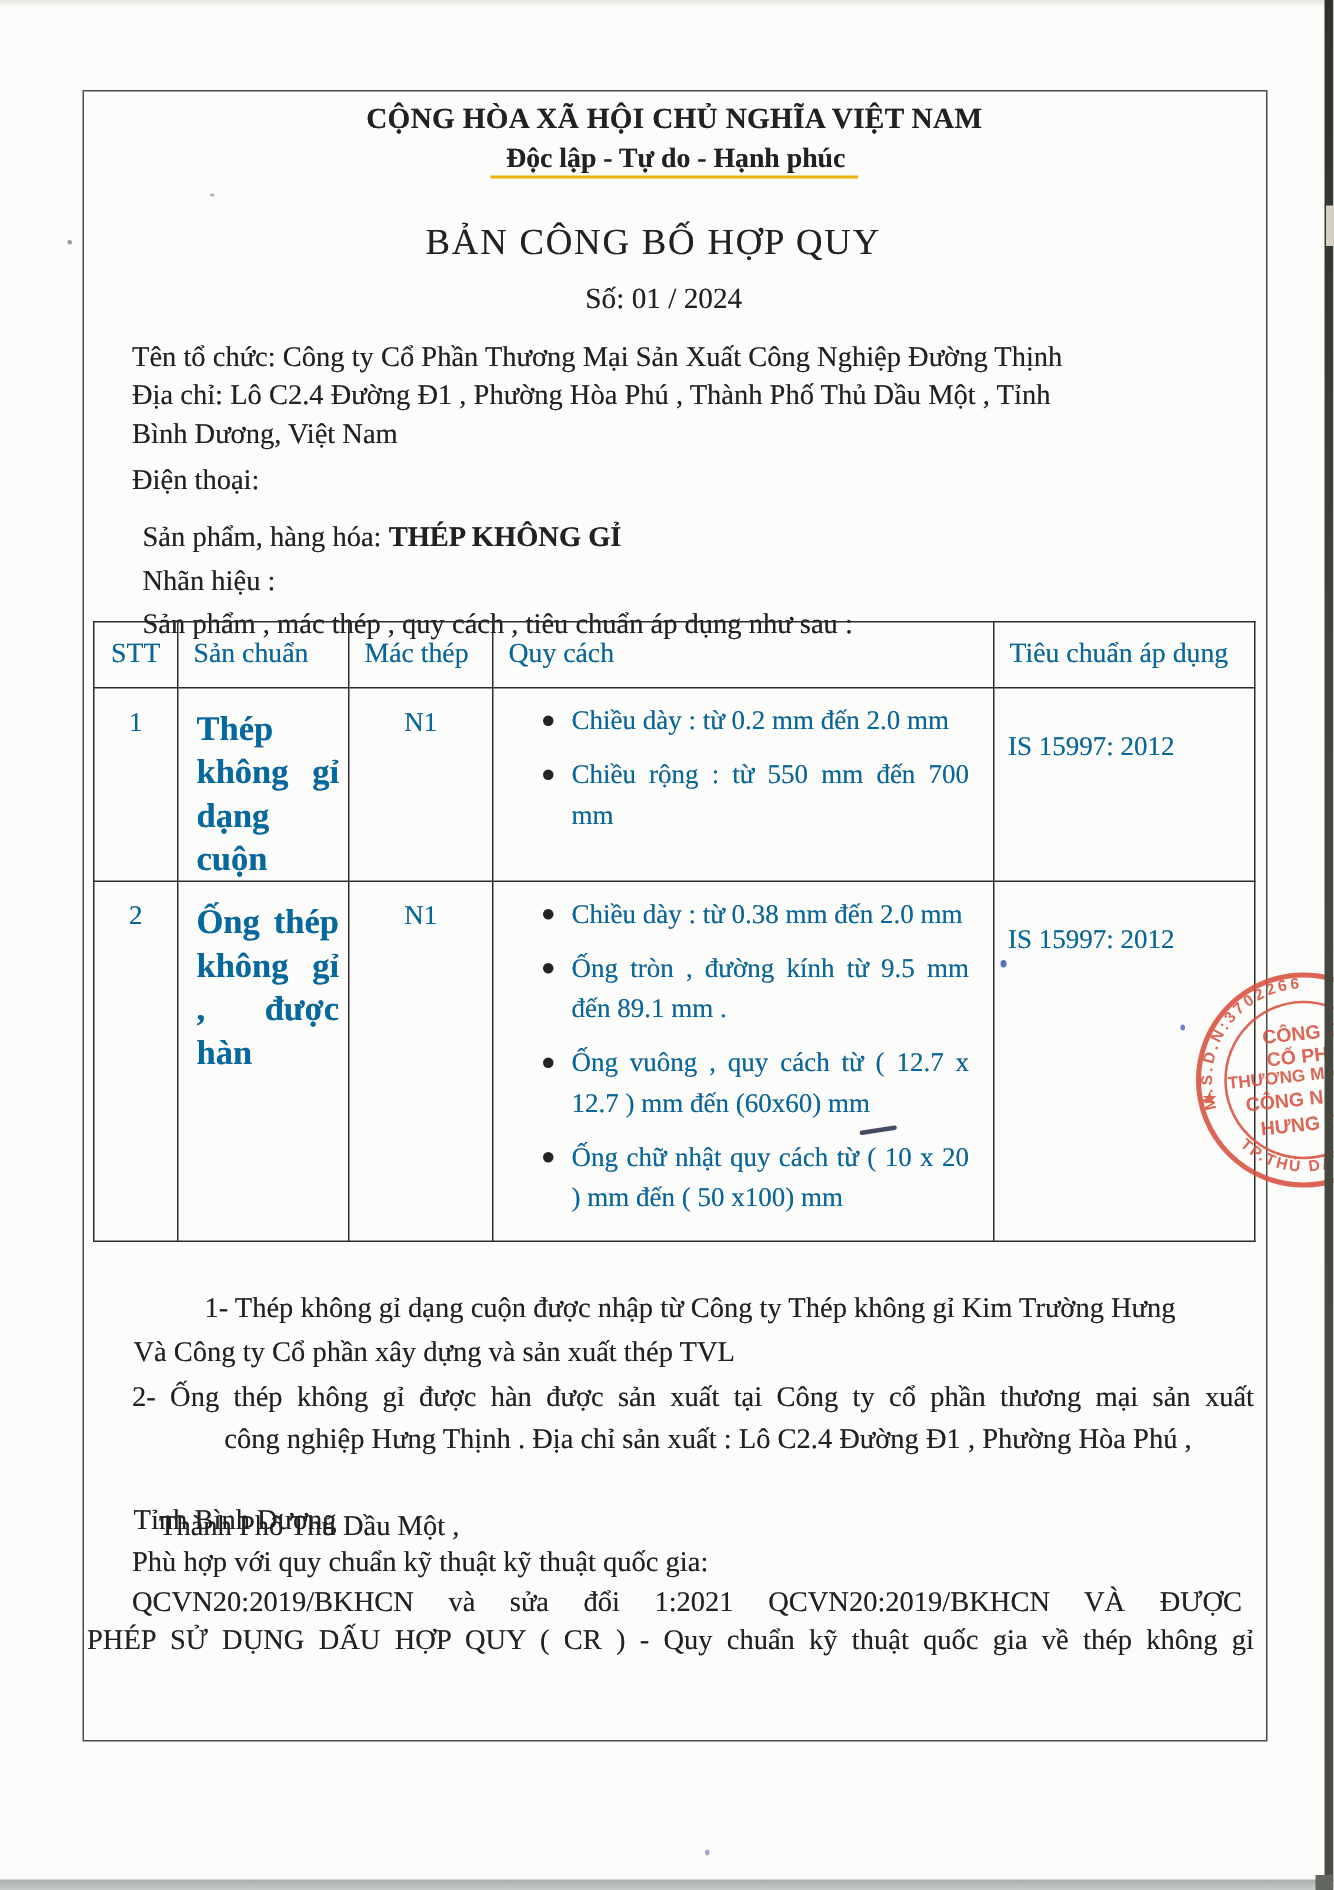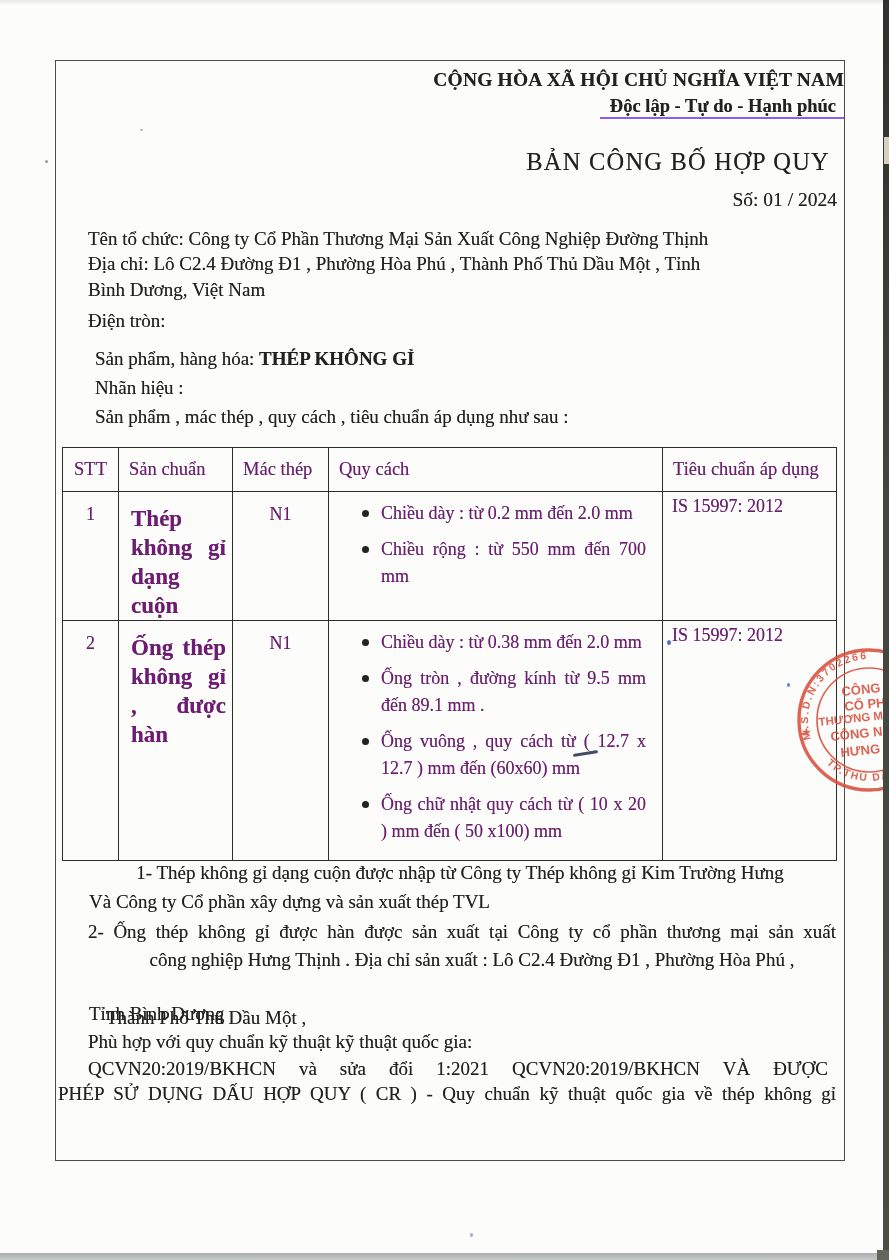--- a/index.html
+++ b/index.html
@@ -21,51 +21,51 @@
   .scan-bottom-edge { position:absolute; left:0; bottom:0; width:889px; height:7px;
     background:linear-gradient(#a9afae,#c6cbca); z-index:30; }
   .scan-bottom-corner { position:absolute; right:0; bottom:0; width:12px; height:10px;
     background:#62665c; z-index:32; }
 
   .frame { position:absolute; left:55px; top:60px; width:788px; height:1099px;
     border:1.6px solid #4b4b48; }
 
   .ln { position:absolute; font-size:19px; white-space:pre; line-height:24px;
     text-shadow:0 0 .4px rgba(20,20,20,.5); }
-  .center-line { position:absolute; left:55px; width:789px; text-align:right; white-space:pre;
+  .center-line { position:absolute; left:55px; width:789px; text-align:center; white-space:pre;
     text-shadow:0 0 .4px rgba(20,20,20,.5); }
 
   .motto1 { top:69px;  font-weight:bold; font-size:19.5px; letter-spacing:.2px; }
   .motto2 { top:96px;  font-weight:bold; font-size:18.5px; }
-  .motto2 .rule { border-bottom:2px solid #8b5cf6; padding:0 8px 1px 10px; }
+  .motto2 .rule { border-bottom:2px solid #eab308; padding:0 8px 1px 10px; }
   .doc-title { top:148px; left:41px; font-weight:normal; font-size:24.5px; letter-spacing:1.2px; }
   .doc-number { top:189px; left:48px; font-size:19.5px; }
 
   .org-line   { left:88px; top:227px; }
   .addr1      { left:88px; top:252px; }
   .addr2      { left:88px; top:278px; }
   .phone-line { left:88px; top:309px; }
   .prod-line  { left:95px; top:347px; }
   .brand-line { left:95px; top:376px; }
   .intro-line { left:95px; top:405px; }
   .b { font-weight:bold; }
 
-  table.spec-table { position:absolute; left:62px; top:447px; width:774px;
+  table.spec-table { position:absolute; left:62px; top:414px; width:774px;
     border-collapse:collapse; table-layout:fixed;
-    font-size:18px; color:#701a75;border-radius:14px; }
+    font-size:18px; color:#0369a1;border-radius:14px; }
   .spec-table th, .spec-table td { border:1.6px solid #2d2d2b; }
   .spec-table th { height:43px; font-weight:normal; font-size:18.5px; text-align:left;
     padding:0 4px 0 10px; vertical-align:middle; text-shadow:0 0 .4px rgba(20,20,20,.5); }
   .spec-table th.c { text-align:center; padding:0; }
   .spec-table td { vertical-align:top; text-shadow:0 0 .4px rgba(20,20,20,.5); }
   td.stt   { text-align:center; padding-top:12px; }
   td.prod  { text-align:justify; padding:12px 6px 0 12px; font-size:23px; line-height:29px;font-weight:bold; }
   td.grade { text-align:center; padding-top:12px; }
   td.specs { padding:8px 16px 6px 10px; }
-  td.std   { padding:4px 4px 0 9px; }
+  td.std   { padding:28px 4px 0 9px; }
   ul.spec-list { margin:0; padding:0; list-style:none; }
   ul.spec-list li { position:relative; padding-left:42px; margin:0 0 9px 0;
     text-align:justify; line-height:27px; }
   ul.spec-list li::before { content:""; position:absolute; left:23px; top:10px;
     width:7px; height:7px; border-radius:50%; background:#232323; }
   tr.r1 { height:100px; } tr.r2 { height:234px; }
 
   .note { position:absolute; font-size:19px; line-height:24px;
     text-shadow:0 0 .4px rgba(20,20,20,.5);text-align:center; }
   .jst { text-align:justify; text-align-last:justify; white-space:normal; }
@@ -97,21 +97,21 @@
 <div class="frame"></div>
 
 <div class="center-line motto1">CỘNG HÒA XÃ HỘI CHỦ NGHĨA VIỆT NAM</div>
 <div class="center-line motto2"><span class="rule">Độc lập - Tự do - Hạnh phúc</span></div>
 <div class="center-line doc-title">BẢN CÔNG BỐ HỢP QUY</div>
 <div class="center-line doc-number">Số: 01 / 2024</div>
 
 <div class="ln org-line">Tên tổ chức: Công ty Cổ Phần Thương Mại Sản Xuất Công Nghiệp Đường Thịnh</div>
 <div class="ln addr1">Địa chỉ: Lô C2.4 Đường Đ1 , Phường Hòa Phú , Thành Phố Thủ Dầu Một , Tỉnh</div>
 <div class="ln addr2">Bình Dương, Việt Nam</div>
-<div class="ln phone-line">Điện tròn:</div>
+<div class="ln phone-line">Điện thoại:</div>
 <div class="ln prod-line"><span>Sản phẩm, hàng hóa: </span><span class="b">THÉP KHÔNG GỈ</span></div>
 <div class="ln brand-line">Nhãn hiệu :</div>
 <div class="ln intro-line">Sản phẩm , mác thép , quy cách , tiêu chuẩn áp dụng như sau :</div>
 
 <table class="spec-table">
   <colgroup>
       <col style="width:56px">
       <col style="width:114px">
       <col style="width:96px">
       <col style="width:334px">

